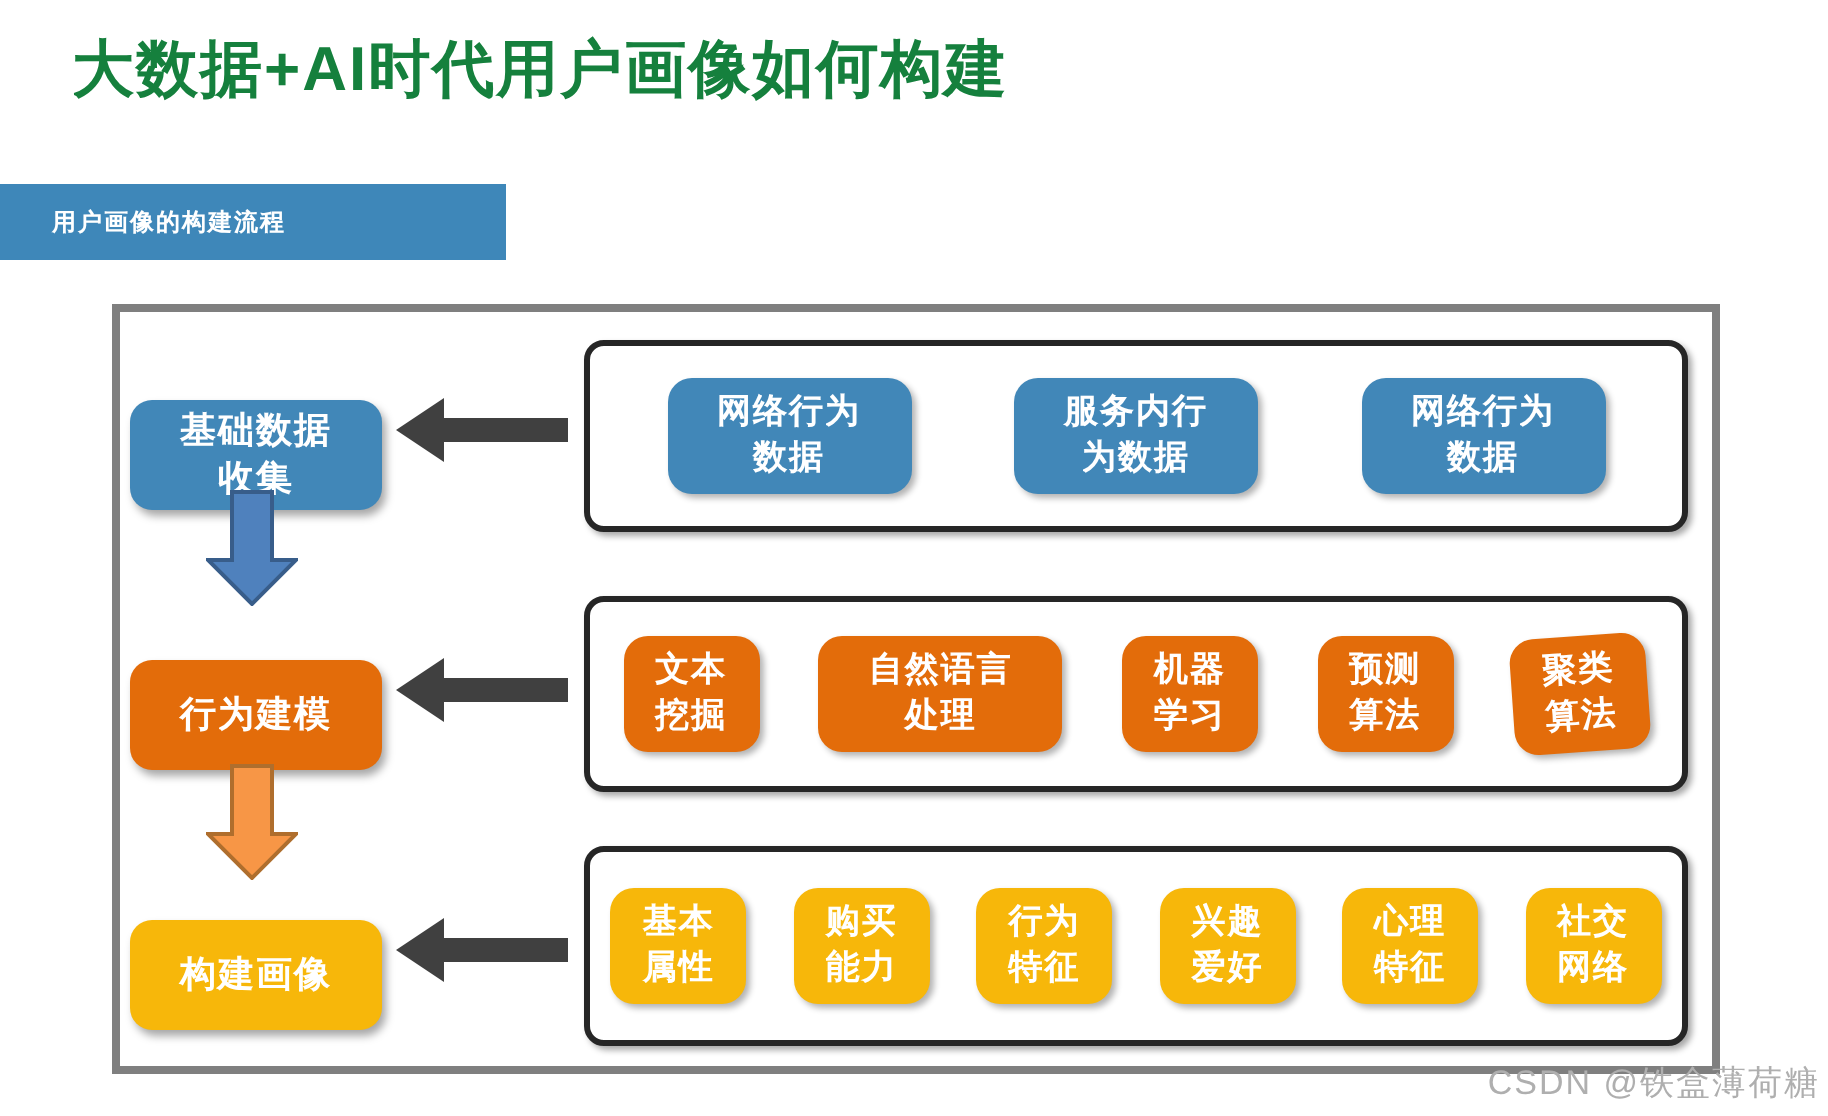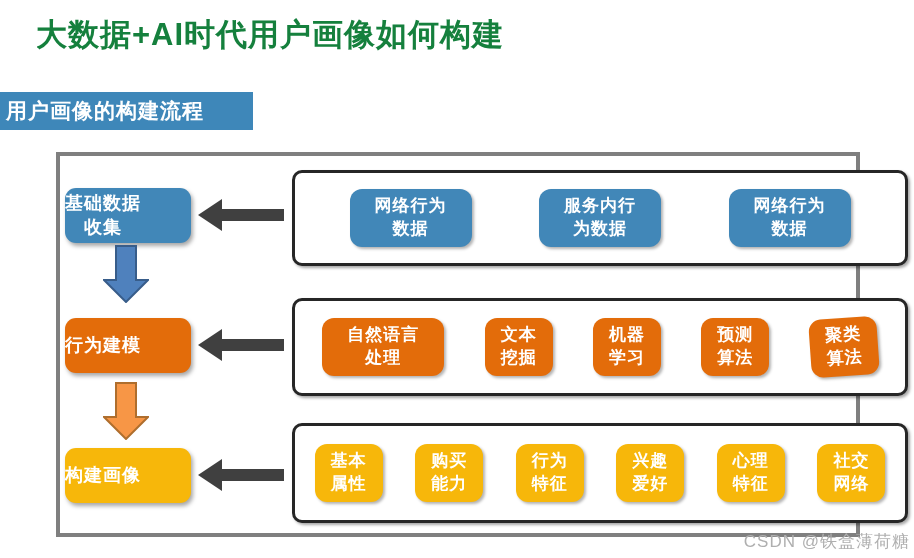--- a/index.html
+++ b/index.html
@@ -18,57 +18,59 @@
     color: #15803d;
     letter-spacing: 1px;
     white-space: nowrap;
   }
   .banner {
     position: absolute;
     left: 0; top: 92px;
     width: 253px; height: 38px;
     background: #3E87B9;
     color: #ffffff;
-    font-size: 21px;
+    font-size: 12px;
     font-weight: 700;
     line-height: 38px;
-    padding-left: 6px;
+    padding-left: 26px;
     letter-spacing: 1px;
   }
   .outer {
     position: absolute;
     left: 56px; top: 152px;
     width: 804px; height: 385px;
     border: 4px solid #7F7F7F;
     background: #ffffff;
   }
   
   .stage {
     position: absolute;
     left: 5px;
     width: 126px; height: 55px;
     border-radius: 11px;
     display: flex;
     align-items: center;
+    justify-content: center;
     text-align: center;
     color: #ffffff;
     font-size: 18px;
     font-weight: 700;
     line-height: 1.3;
     letter-spacing: 1px;
     box-shadow: 2px 3px 4px rgba(0,0,0,0.35);
+    margin-top: 12px;
   }
   .bg-blue   { background: #4187B8; }
   .bg-orange { background: #E36C0A; }
   .bg-gold   { background: #F7B70A; }
   
   .group {
     position: absolute;
     left: 232px;
-    width: 616px;
+    width: 552px;
     border: 3px solid #262626;
     border-radius: 10px;
     background: #ffffff;
     box-shadow: 2px 2px 3px rgba(0,0,0,0.35);
     display: flex;
     align-items: center;
     justify-content: space-evenly;
     gap: 13px;
   }
   .item {
@@ -134,29 +136,29 @@
     <polygon points="13,1 33,1 33,35 45,35 23,57 1,35 13,35" fill="#4F81BD" stroke="#385D8A" stroke-width="2"></polygon>
   </svg>
 
   <div class="stage bg-orange" style="top:162px">
     <span class="box-label">行为建模</span>
   </div>
   <svg class="left-arrow" style="top:171px" viewBox="0 0 86 36">
     <polygon points="0,18 24,2 24,12 86,12 86,24 24,24 24,34" fill="#404040"></polygon>
   </svg>
   <div class="group" style="top:142px; height:98px">
+    <div class="item bg-orange w-narrow">
+        <span class="box-label">文本
+挖掘</span>
+      </div>
     <div class="item bg-orange w-wide">
         <span class="box-label">自然语言
 处理</span>
       </div>
     <div class="item bg-orange w-narrow">
-        <span class="box-label">文本
-挖掘</span>
-      </div>
-    <div class="item bg-orange w-narrow">
         <span class="box-label">机器
 学习</span>
       </div>
     <div class="item bg-orange w-narrow">
         <span class="box-label">预测
 算法</span>
       </div>
     <div class="item bg-orange w-narrow tilt">
         <span class="box-label">聚类
 算法</span>

